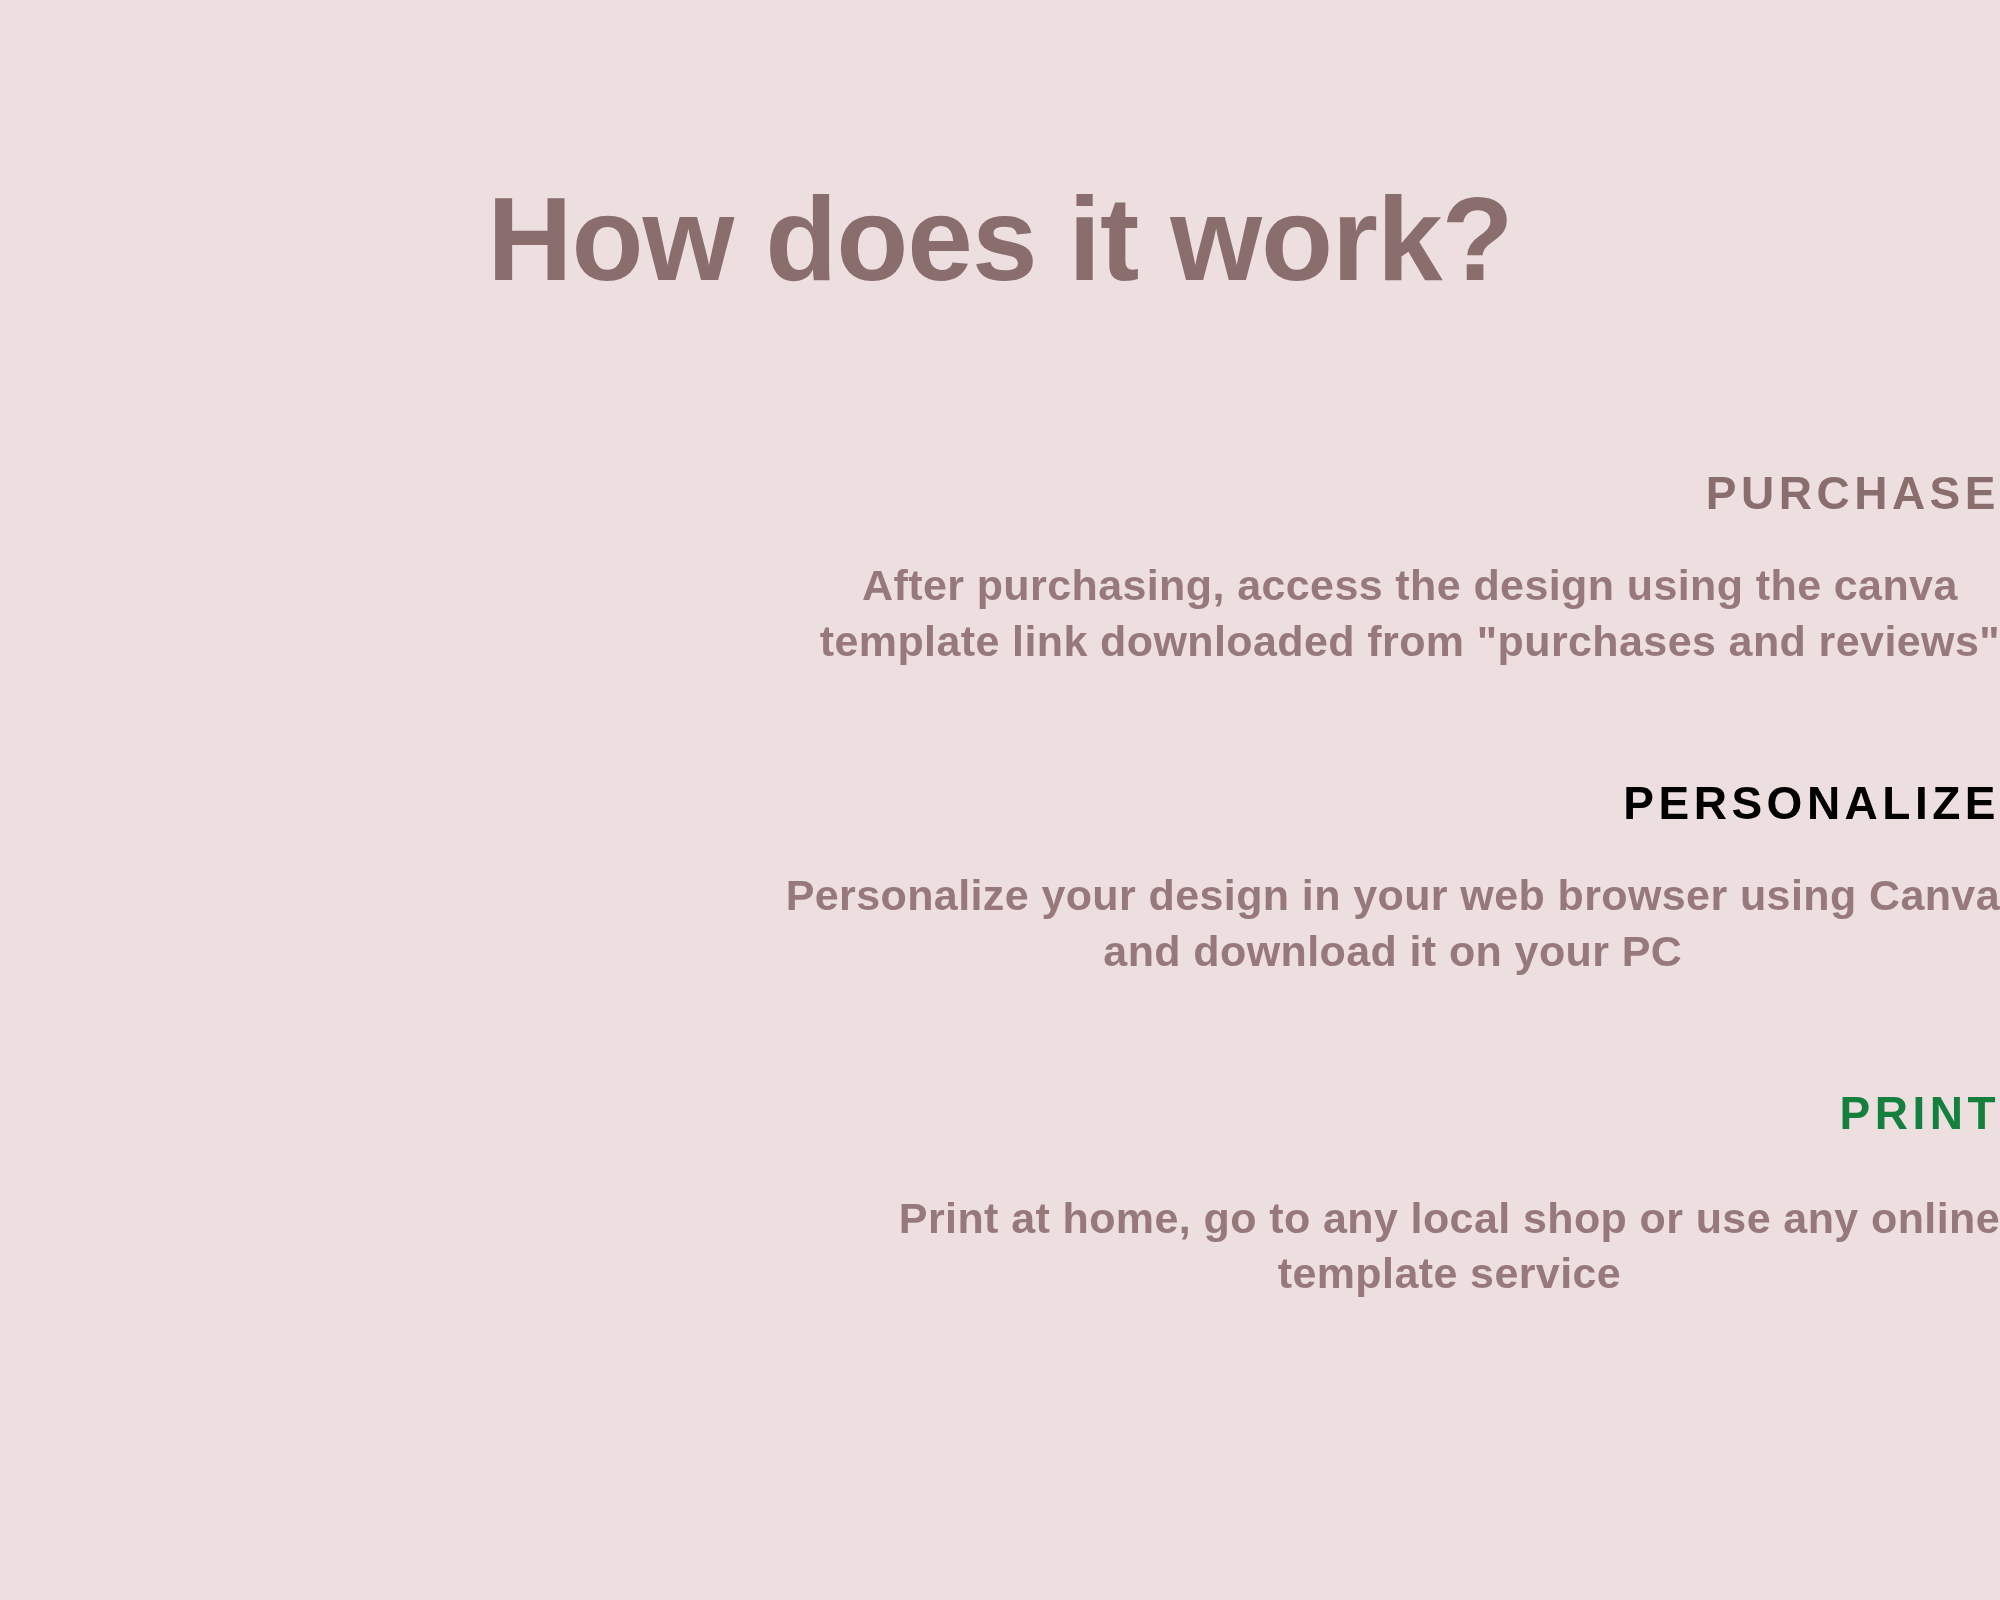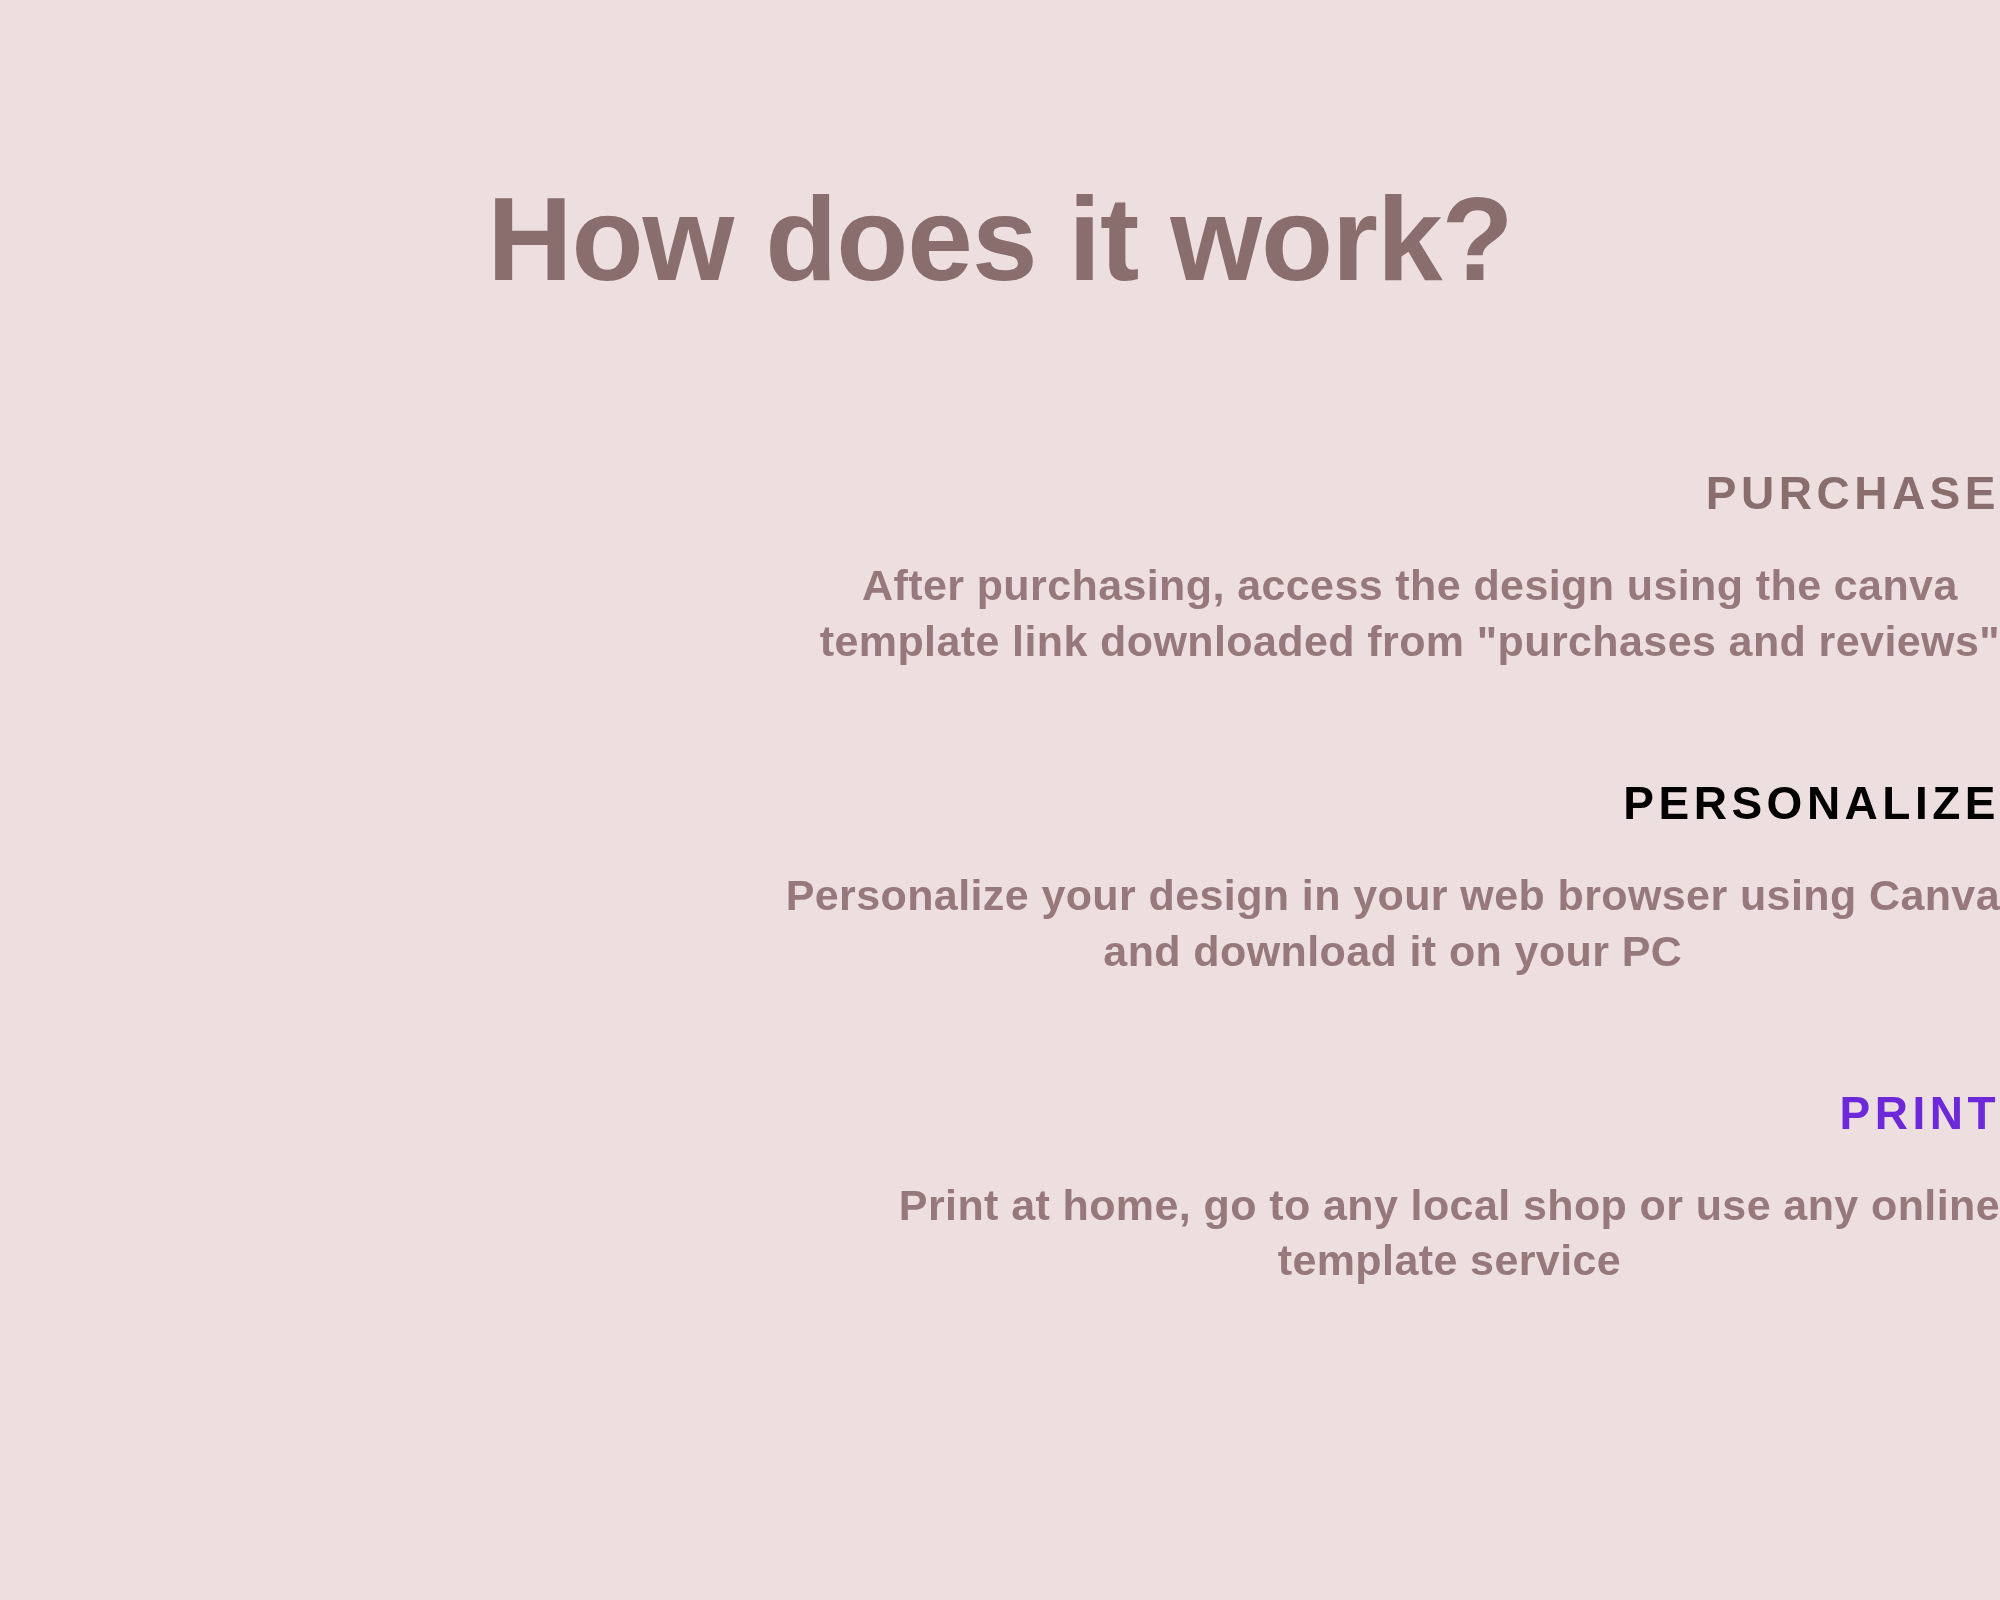--- a/index.html
+++ b/index.html
@@ -116,21 +116,21 @@
 
     <section class="step">
       <h2 class="step-heading" style="color: #000000;">PERSONALIZE</h2>
       <p class="step-body" style="color: rgb(151, 121, 123);">
         <span class="line">Personalize your design in your web browser using Canva</span>
         <span class="line">and download it on your PC</span>
       </p>
     </section>
 
     <section class="step">
-      <h2 class="step-heading" style="color: #6d28d9;">PRINT</h2>
-      <p class="step-body" style="color: rgb(151, 121, 123);">
+      <h2 class="step-heading" style="color: #15803d;">PRINT</h2>
+      <p class="step-body" style="color: rgb(151, 121, 123); margin-top: 13px;">
         <span class="line">Print at home, go to any local shop or use any online</span>
         <span class="line">template service</span>
       </p>
     </section>
 
   </div>
 </div>
 
 </body></html>

